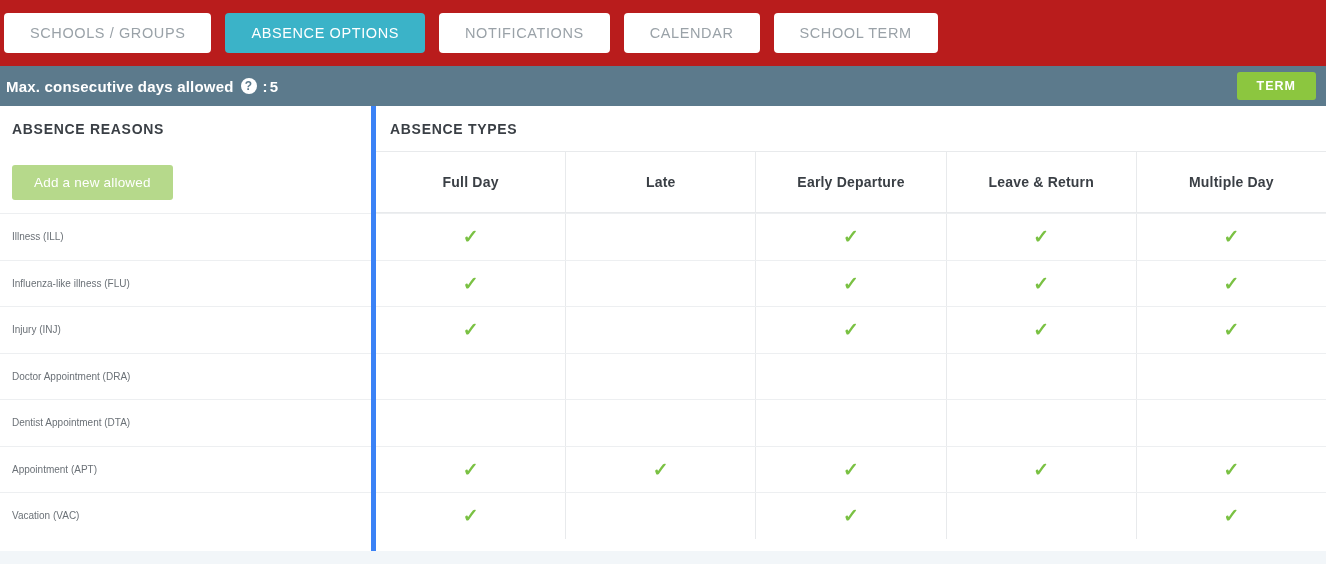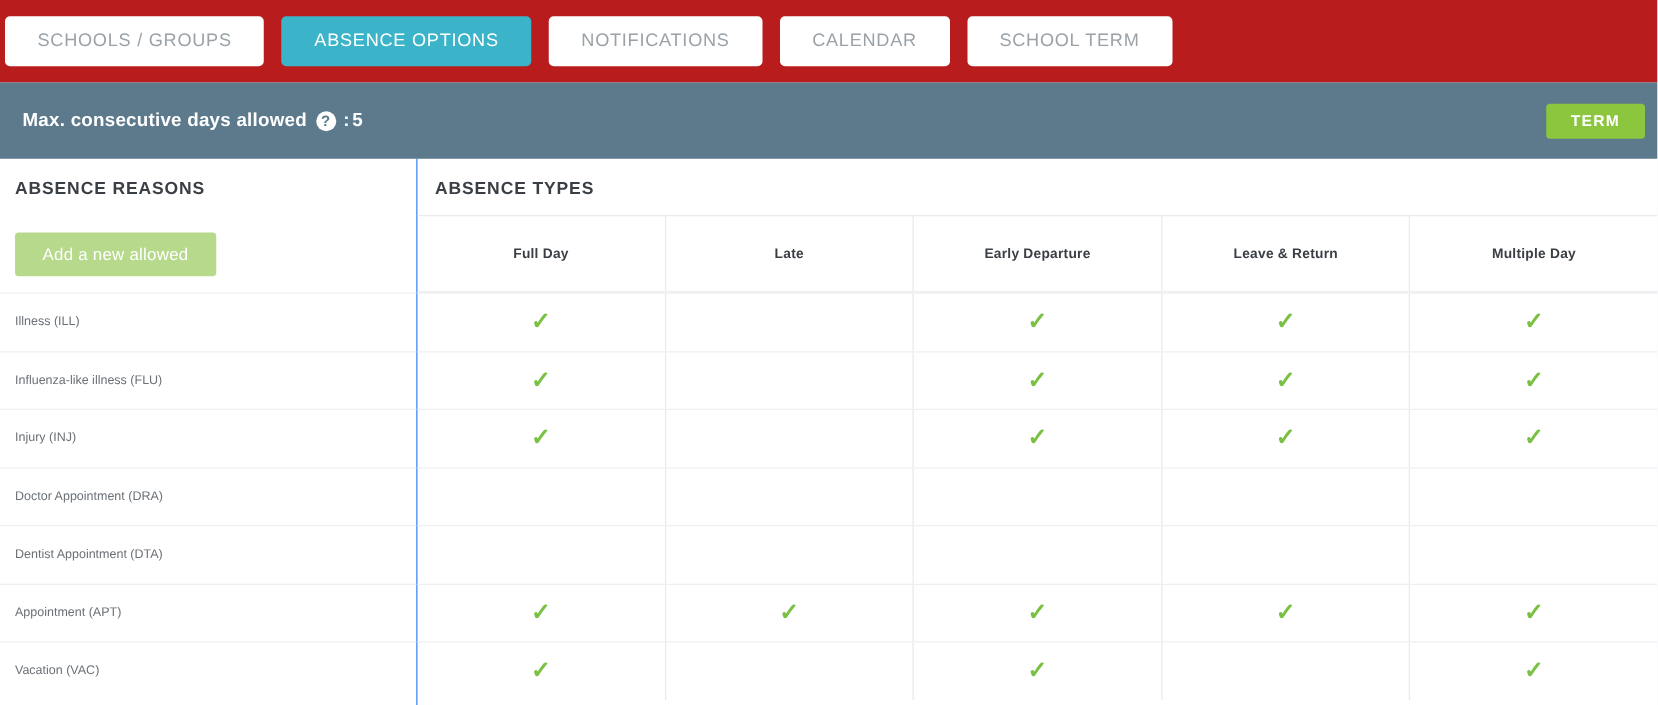--- a/index.html
+++ b/index.html
@@ -41,25 +41,25 @@
     cursor: pointer;
     user-select: none;
   }
   .tab.active {
     background: #3bb3c8;
     color: #ffffff;
   }
 
   
   .settingsbar {
-    height: 61px;
+    height: 40px;
     background: #5c7a8c;
     display: flex;
     align-items: center;
-    padding: 0 16px 0 18px;
+    padding: 0 16px 0 6px;
     box-sizing: border-box;
     position: relative;
   }
   .settings-label {
     color: #ffffff;
     font-size: 15px;
     font-weight: bold;
     letter-spacing: 0.2px;
     display: flex;
     align-items: center;
@@ -102,23 +102,23 @@
     cursor: pointer;
   }
 
   
   .content {
     background: #ffffff;
     display: flex;
     height: 445px;
   }
   .reasons-col {
-    width: 334px;
+    width: 376px;
     flex: none;
-    border-right: 1px solid #3b82f6;
+    border-right: 5px solid #3b82f6;
     box-sizing: border-box;
   }
   .types-col {
     flex: 1;
     min-width: 0;
   }
 
   .section-head {
     height: 45px;
     display: flex;
@@ -156,21 +156,21 @@
     height: 62px;
     border-top: 1px solid #e8eaec;
     border-bottom: 1px solid #e8eaec;
     box-sizing: border-box;
   }
   .colhead {
     flex: 1;
     display: flex;
     align-items: center;
     justify-content: center;
-    font-size: 11px;
+    font-size: 14px;
     font-weight: bold;
     color: #3a3f45;
     border-right: 1px solid #e8eaec;
     box-sizing: border-box;
     letter-spacing: 0.2px;
   }
   .colhead:last-child { border-right: none; }
 
   .reason-row {
     height: 46.5px;

